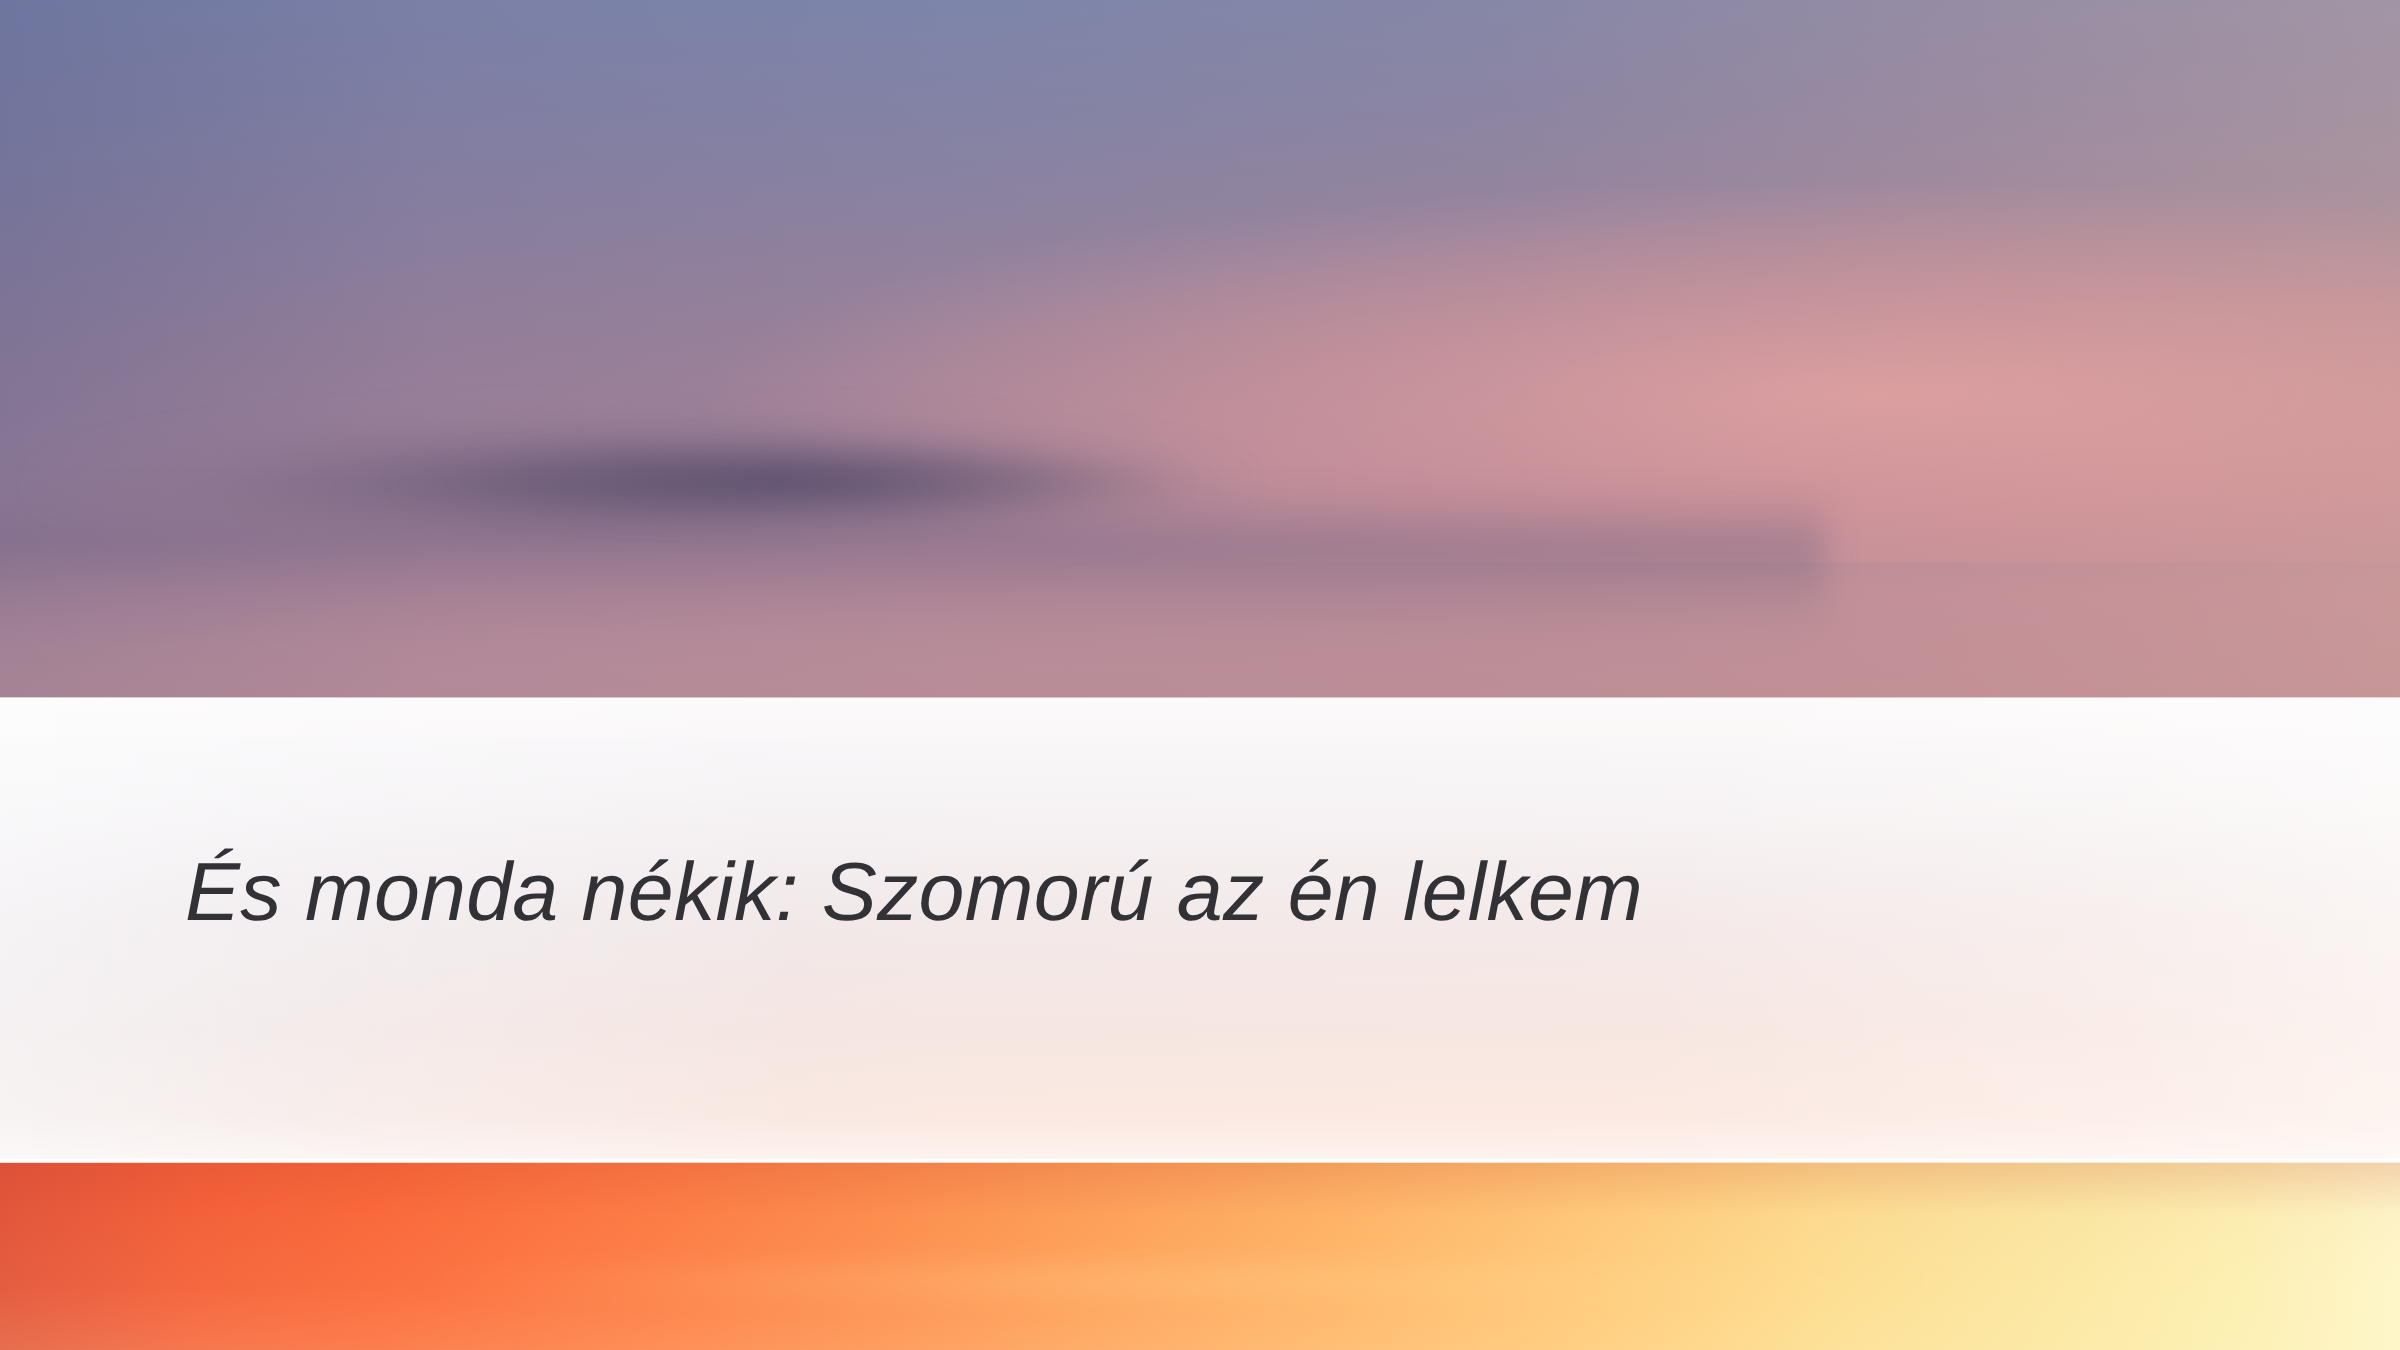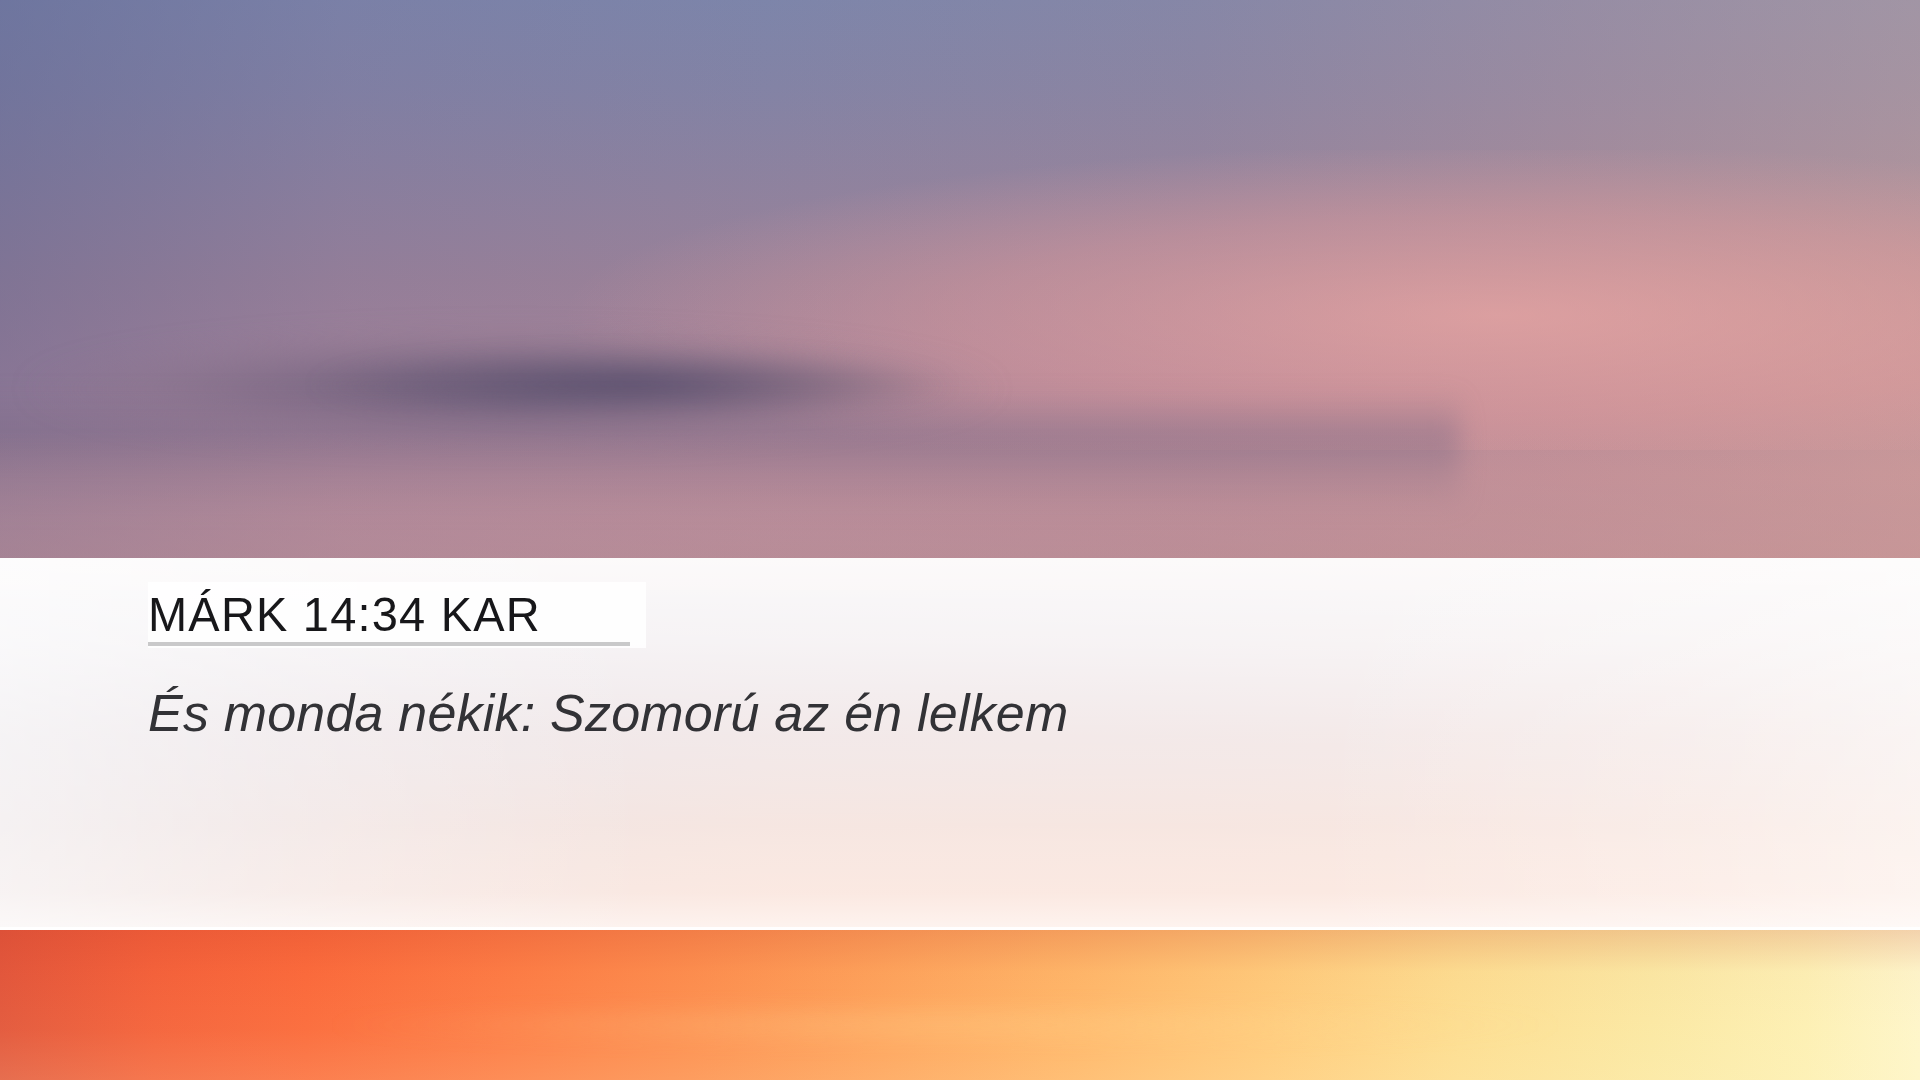--- a/index.html
+++ b/index.html
@@ -233,21 +233,21 @@
   .verse-body {
     position: absolute;
     left: 148px;
     top: 108px;
     width: 1660px;
   }
   .verse-line {
     font-family: "Liberation Sans", sans-serif;
     font-style: italic;
     font-weight: 300;
-    font-size: 52px;
+    font-size: 66px;
     line-height: 94px;
     letter-spacing: 0.2px;
     color: #323236;
     white-space: nowrap;
   }
 </style>
 </head>
 <body>
 
 <div id="stage">
@@ -263,25 +263,19 @@
   <div class="sunset-band"></div>
   <div class="sunset-band-shade"></div>
   <div class="sunset-streak"></div>
 
   <div class="verse-card"></div>
   <div class="verse-card-h"></div>
   <div class="card-bottom-rule"></div>
 
   <div class="content">
 
-    <div class="ref-wrap">
-      <span class="ref-box">
-        <span class="ref-text">MÁRK 14:34 KAR</span>
-        <span class="ref-underline"></span>
-      </span>
-    </div>
 
     <div class="verse-body">
       <div class="verse-line">És monda nékik: Szomorú az én lelkem</div>
     </div>
 
   </div>
 </div>
 
 </body></html>

